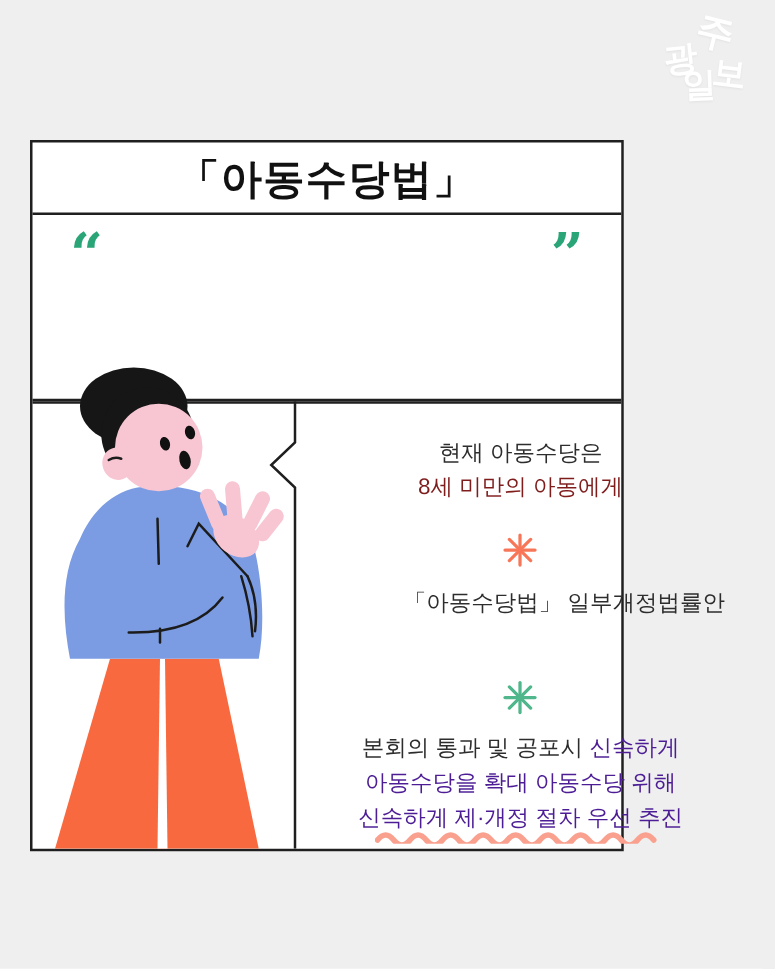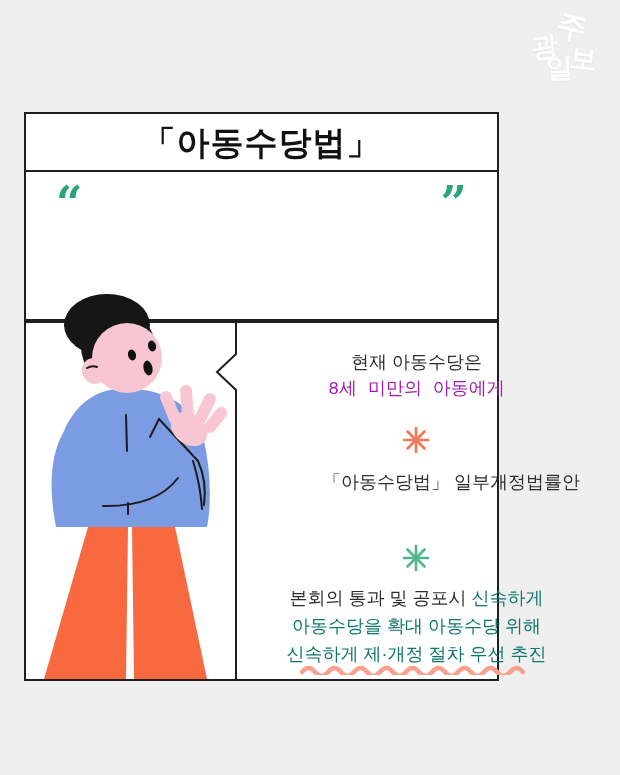--- a/index.html
+++ b/index.html
@@ -49,22 +49,22 @@
     position:absolute;left:0;right:0;top:207px;bottom:0;
     border-top:2px solid #1f1f1f;
   }
   .person-svg{position:absolute;left:0;top:177px;width:209px;height:388px;z-index:3;}
   .divider-svg{position:absolute;left:186px;top:207px;width:26px;height:358px;z-index:2;}
   .info{position:absolute;left:212px;width:357px;text-align:center;z-index:2;
         font-size:18px;line-height:27px;font-weight:500;color:#2d2d2d;}
   .info-current{top:219px;margin-top:16px;}
   .info-pending{top:354px;line-height:28px;margin-left:35px;}
   .info-plan{top:470px;line-height:28px;}
-  .blue{color:#a21caf;font-family:Liberation Mono, monospace;}
-  .green{color:#0f766e;}
+  .blue{color:#7f1d1d;}
+  .green{color:#4c1d95;}
   .ast{position:absolute;left:376px;width:28px;height:28px;z-index:2;}
   .ast1{top:312px;}
   .ast2{top:430px;}
   .wave-svg{position:absolute;left:274px;top:549px;width:232px;height:12px;z-index:2;}
 </style>
 </head>
 <body>
 
 <div class="logo">
   <span class="c0">광</span>

